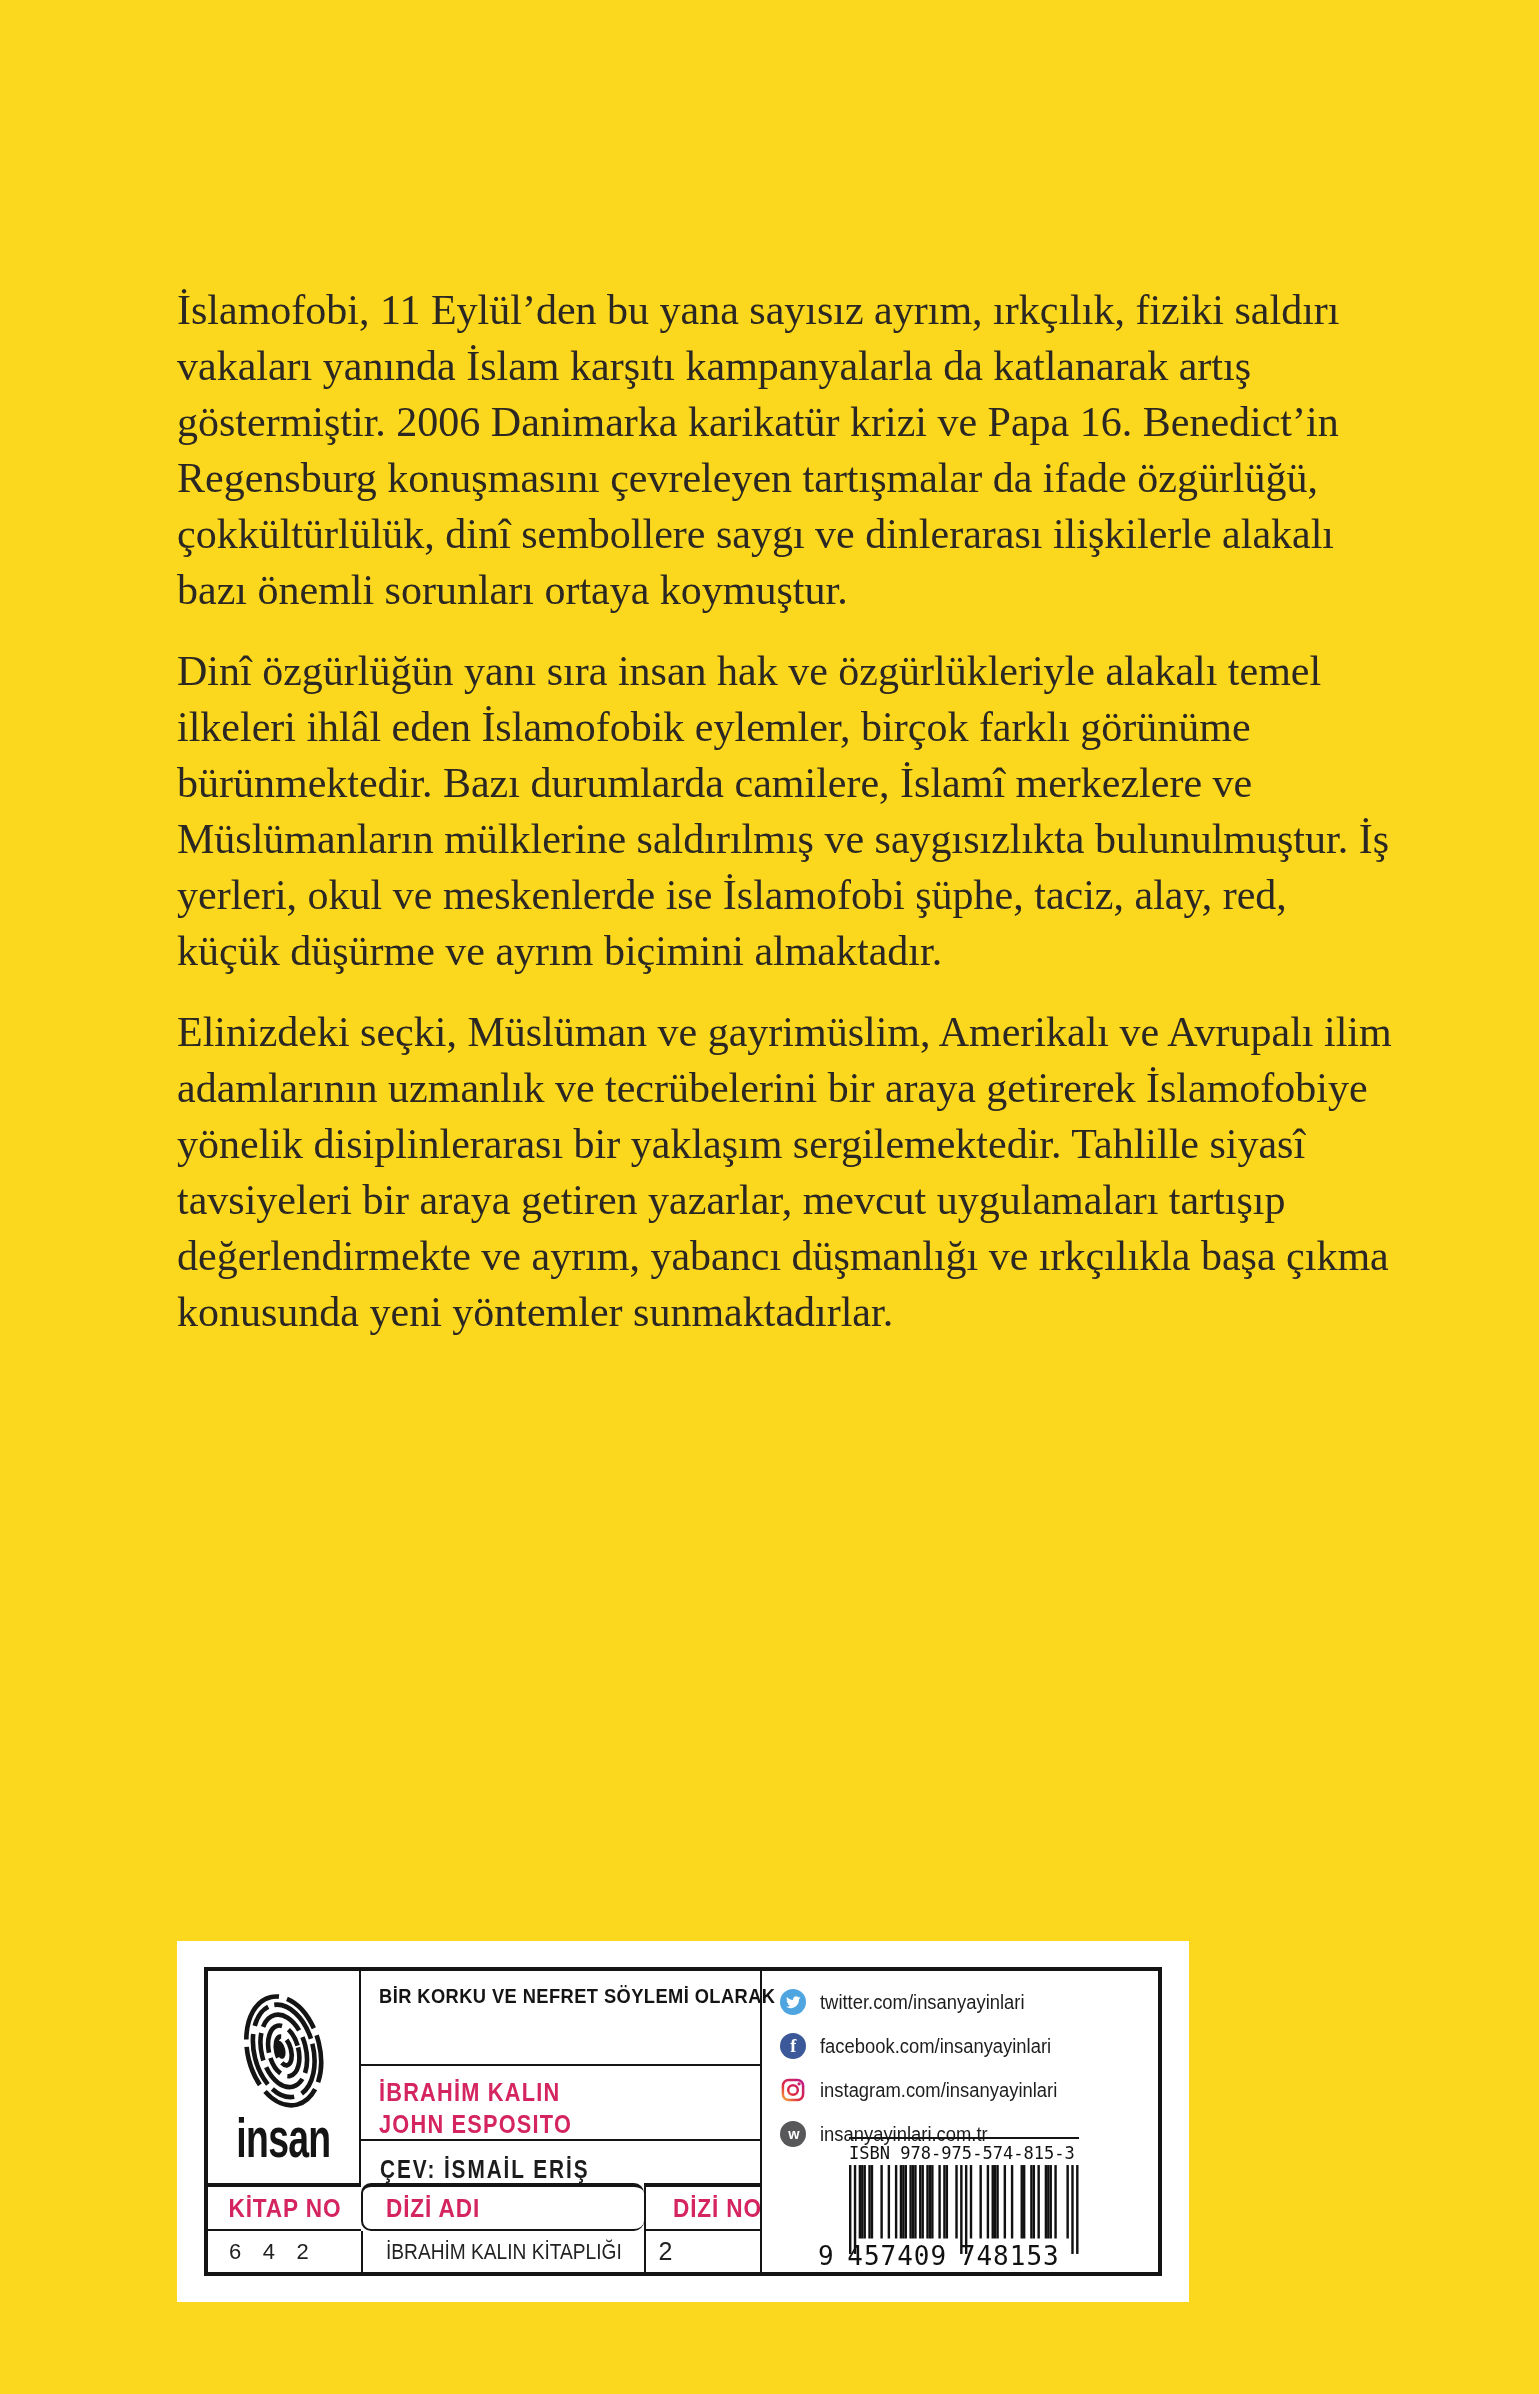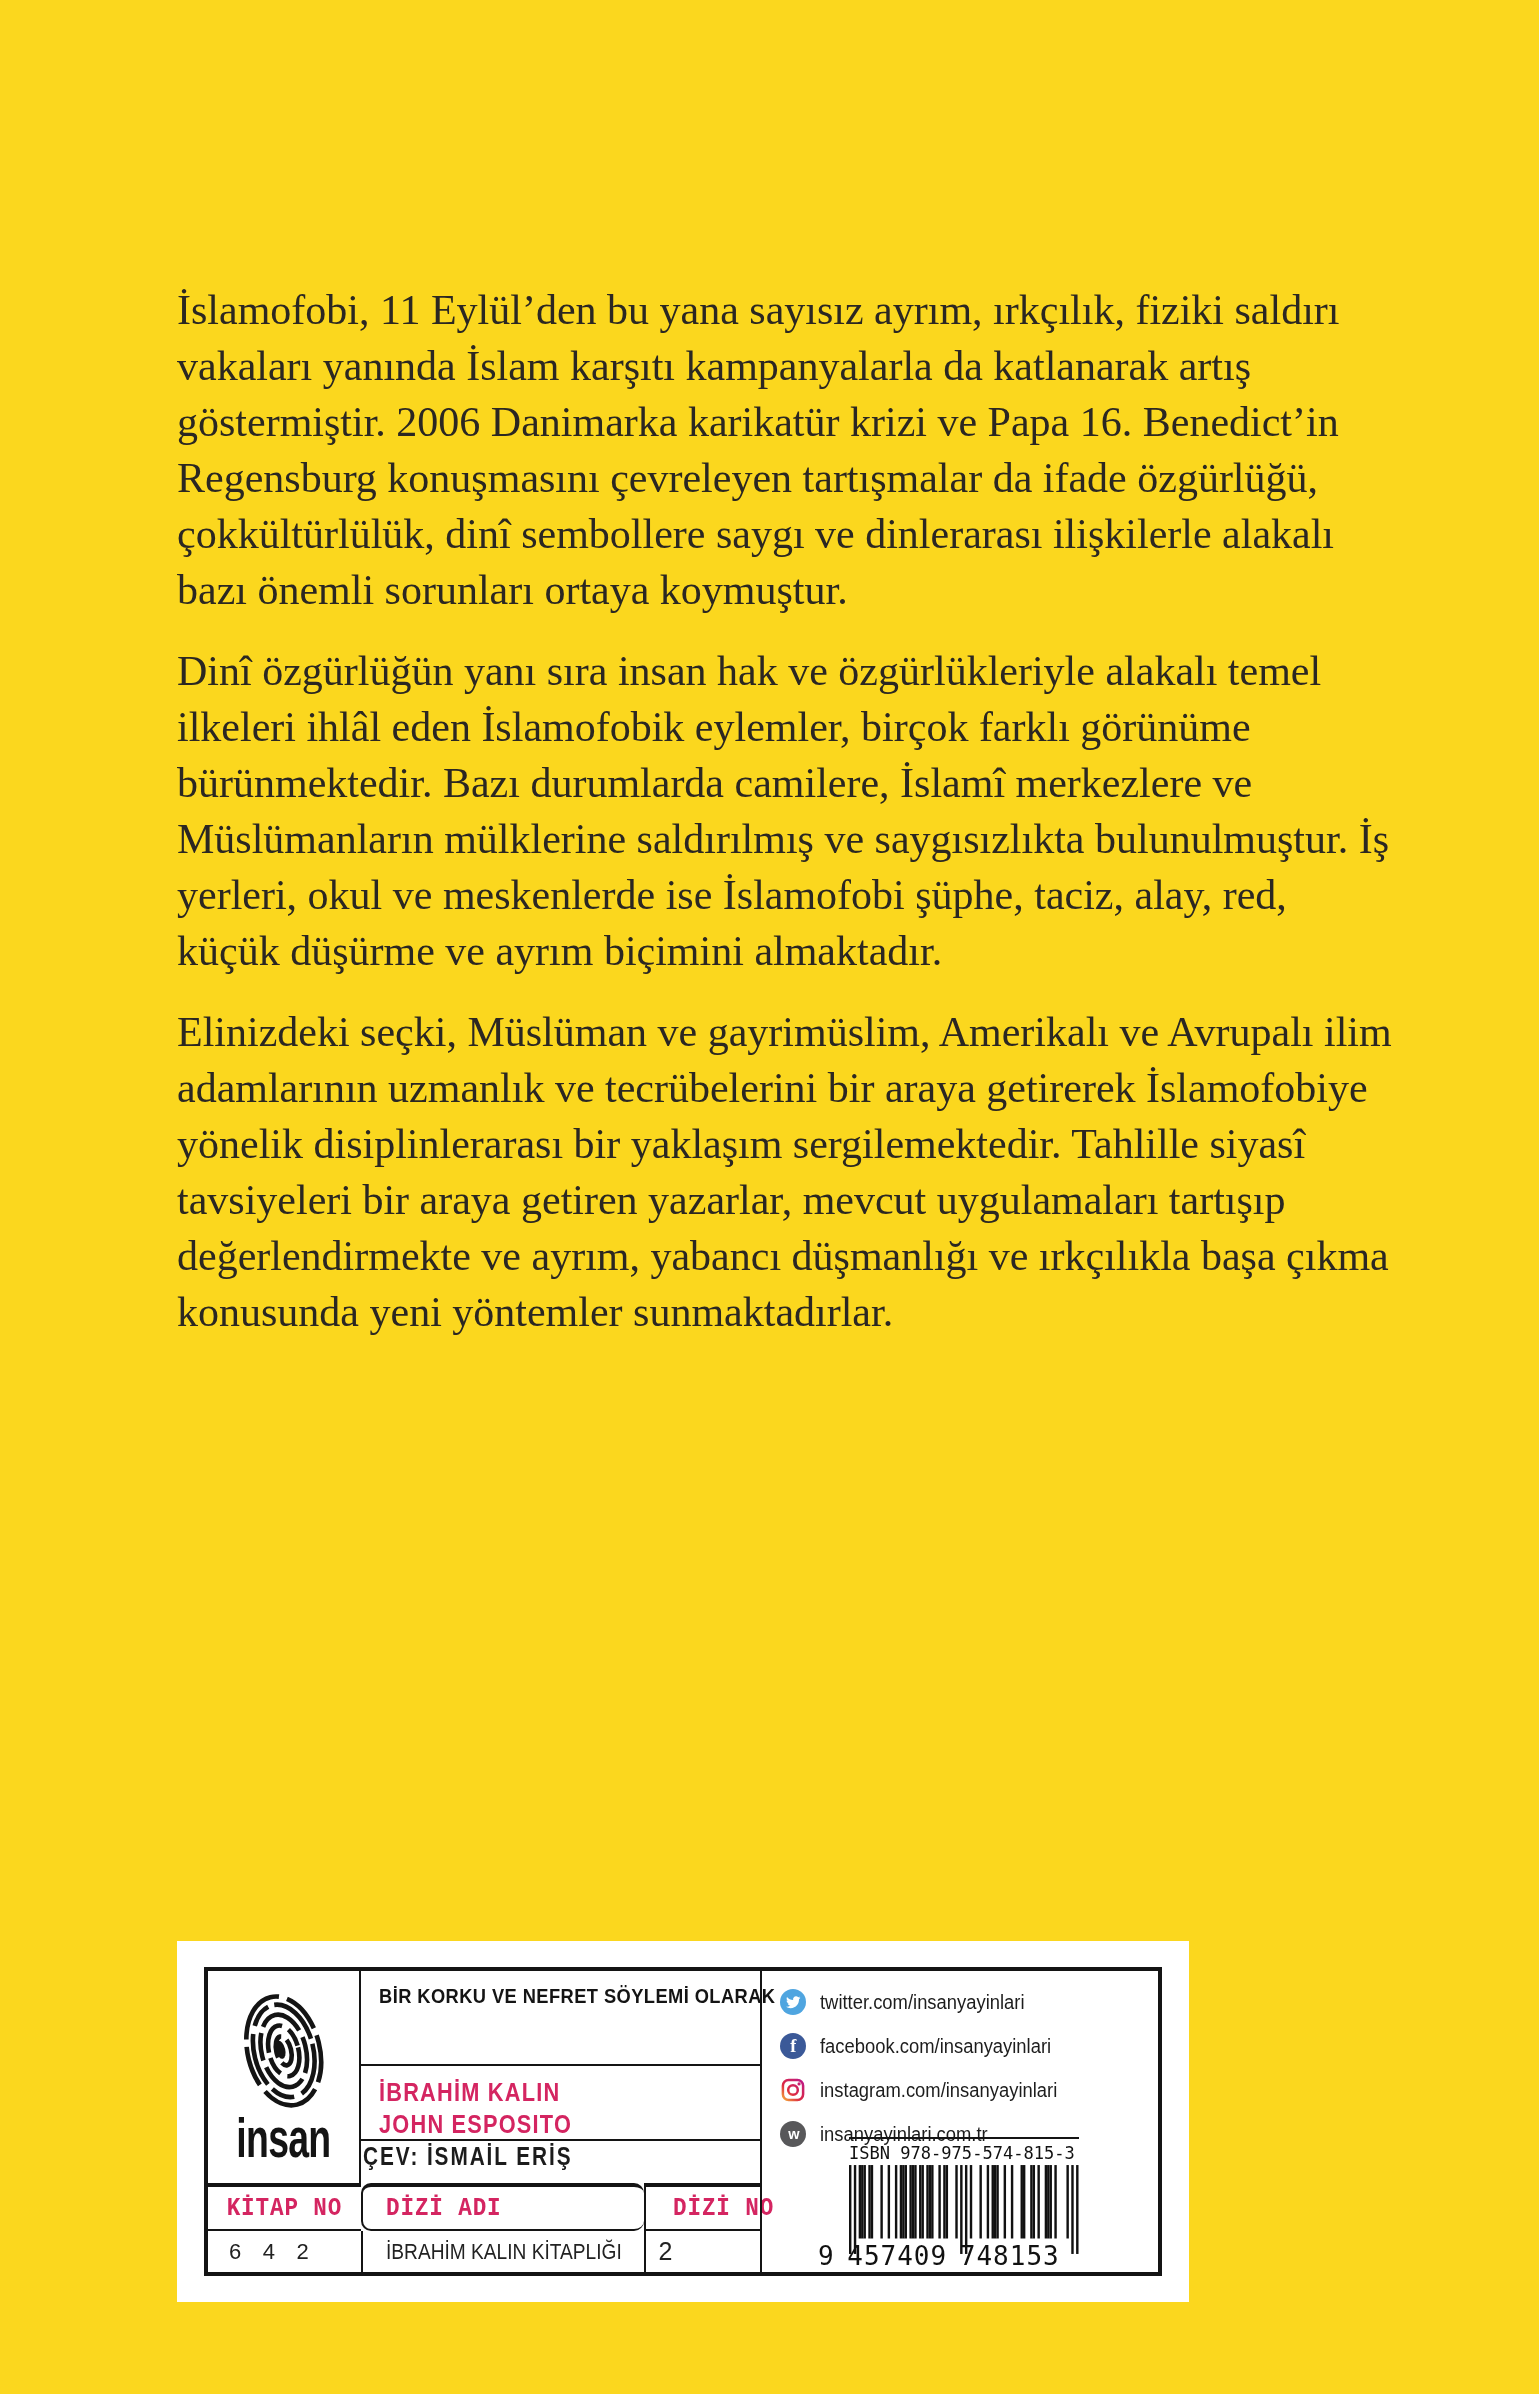--- a/index.html
+++ b/index.html
@@ -40,25 +40,25 @@
   .wordmark{
     font-weight:bold; font-size:52px; letter-spacing:-1px; color:#141414;
     transform:scale(.72,1.06); transform-origin:50% 0; line-height:48px; margin-top:1.9px;
   }
   .cell-title{grid-column:2/4; grid-row:1; padding:12.6px 0 0 18.3px;}
   .subtitle{font-size:21px; font-weight:bold; letter-spacing:0.5px;}
   .title{font-size:35px; font-weight:bold; letter-spacing:1.9px; margin-top:6.8px;}
   .title .cx{transform:scaleX(.85);}
   .cell-authors{grid-column:2/4; grid-row:2; padding:9.7px 0 0 18.3px;}
   .author{font-size:25px; font-weight:bold; letter-spacing:1.4px; line-height:32px; color:#d42561;}
-  .cell-translator{grid-column:2/4; grid-row:3; display:flex; padding-left:2px;}
+  .cell-translator{grid-column:2/4; grid-row:3; display:flex; align-items:center; padding-left:19px;margin-top:14px;}
   .translator{font-size:26px; font-weight:bold; letter-spacing:2.4px; color:#1c1c1c;}
   .translator.cx{transform:scaleX(.8);}
 
-  .hcell{display:flex; align-items:center; font-size:26px; font-weight:bold; color:#d42561; letter-spacing:1px;font-family:Liberation Mono, monospace;}
+  .hcell{display:flex; align-items:center; font-size:26px; font-weight:bold; color:#d42561; letter-spacing:1px;}
   .h-kitap{grid-column:1; grid-row:4; justify-content:center;}
   .h-dizi-adi{grid-column:2; grid-row:4; padding-left:23px;border-radius:10px;}
   .h-dizi-no{grid-column:3; grid-row:4; padding-left:27px;text-align:center;}
   .vcell{display:flex; align-items:center; font-size:22px; color:#222;}
   .v-kitap{grid-column:1; grid-row:5; padding-left:21px; letter-spacing:7.7px;}
   .v-dizi-adi{grid-column:2; grid-row:5; padding-left:23px;}
   .v-dizi-no{grid-column:3; grid-row:5; padding-left:12.6px; font-size:25px;}
 
   
   .cell-social{grid-column:4; grid-row:1/6;}

